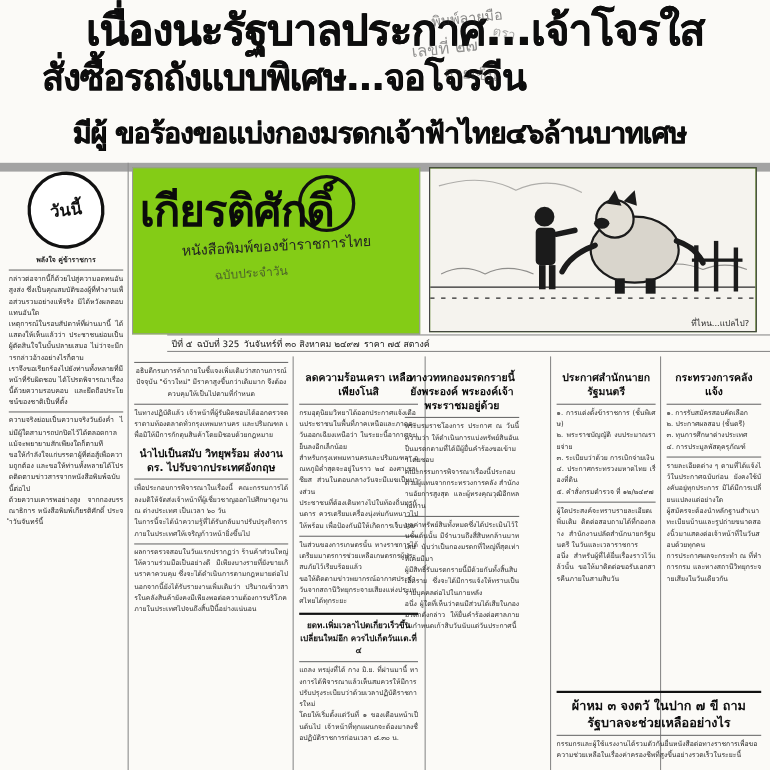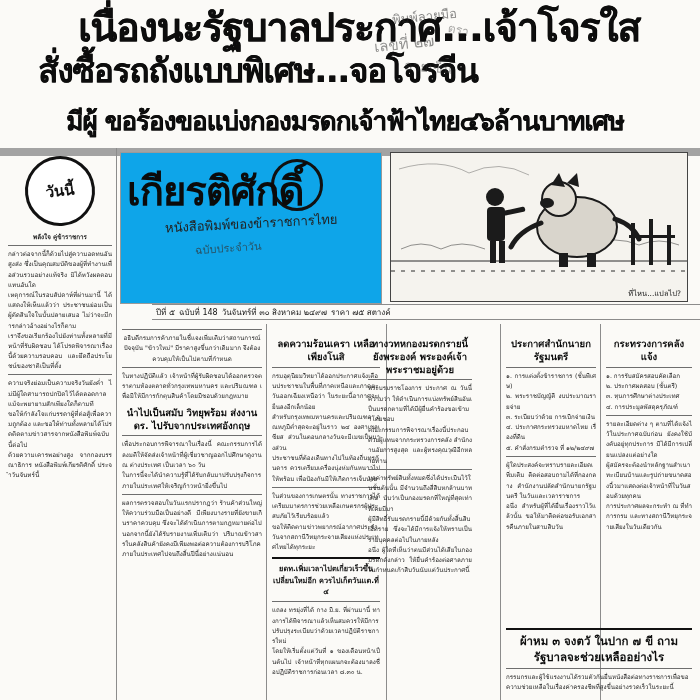--- a/index.html
+++ b/index.html
@@ -63,21 +63,21 @@
   .tiny{
     font-size:6.3px;line-height:1.62;text-align:justify;color:#1c1c1c;
     word-break:break-all;
   }
   .tiny.c{text-align:center;}
   .tiny.b{font-weight:bold;}
 
   
   .nameplate{
     position:absolute;left:120px;top:4px;width:260px;height:150px;
-    border:1px solid #9a9a9a;background:#0ea5e9;overflow:hidden;
+    border:1px solid #9a9a9a;background:#84cc16;overflow:hidden;
   }
   .logo-big{
     position:absolute;left:6px;top:6px;width:248px;
     font-size:40px;font-weight:bold;white-space:nowrap;
     letter-spacing:-1px;
     color:#0b0b0b;
   }
   .logo-sub{
     position:absolute;left:44px;top:60px;font-size:13px;color:#222;
     transform:rotate(-3deg);white-space:nowrap;
@@ -202,21 +202,21 @@
           <rect x="258" y="66" width="4" height="46"></rect>
           <rect x="276" y="72" width="4" height="40"></rect>
           <rect x="238" y="82" width="46" height="3"></rect>
         </g>
       </svg>
       <div class="cart-cap">ที่ไหน...แปลไป?</div>
     </div>
 
     <div class="issuebar">
       <span>ปีที่ ๕</span>
-      <span>ฉบับที่ 148</span>
+      <span>ฉบับที่ 325</span>
       <span>วันจันทร์ที่ ๓๐ สิงหาคม ๒๔๙๗</span>
       <span>ราคา ๗๕ สตางค์</span>
     </div>
 
     <div class="col" style="left:122px;top:178px;width:140px;">
       <div class="rule"></div>
       <div class="blk c">อธิบดีกรมการค้าภายในชี้แจงเพิ่มเติมว่าสถานการณ์ปัจจุบัน "ข้าวใหม่" มีราคาสูงขึ้นกว่าเดิมมาก จึงต้องควบคุมให้เป็นไปตามที่กำหนด</div>
       <div class="rule"></div>
       <div class="blk">ในทางปฏิบัติแล้ว เจ้าหน้าที่ผู้รับผิดชอบได้ออกตรวจตราตามท้องตลาดทั่วกรุงเทพมหานคร และปริมณฑล เพื่อมิให้มีการกักตุนสินค้าโดยมิชอบด้วยกฎหมาย</div>
       <div class="hd sm" style="margin-top:5px">นำไปเป็นสมับ วิทยุพร้อม ส่งงาน ดร. ไปรับจากประเทศอังกฤษ</div>

